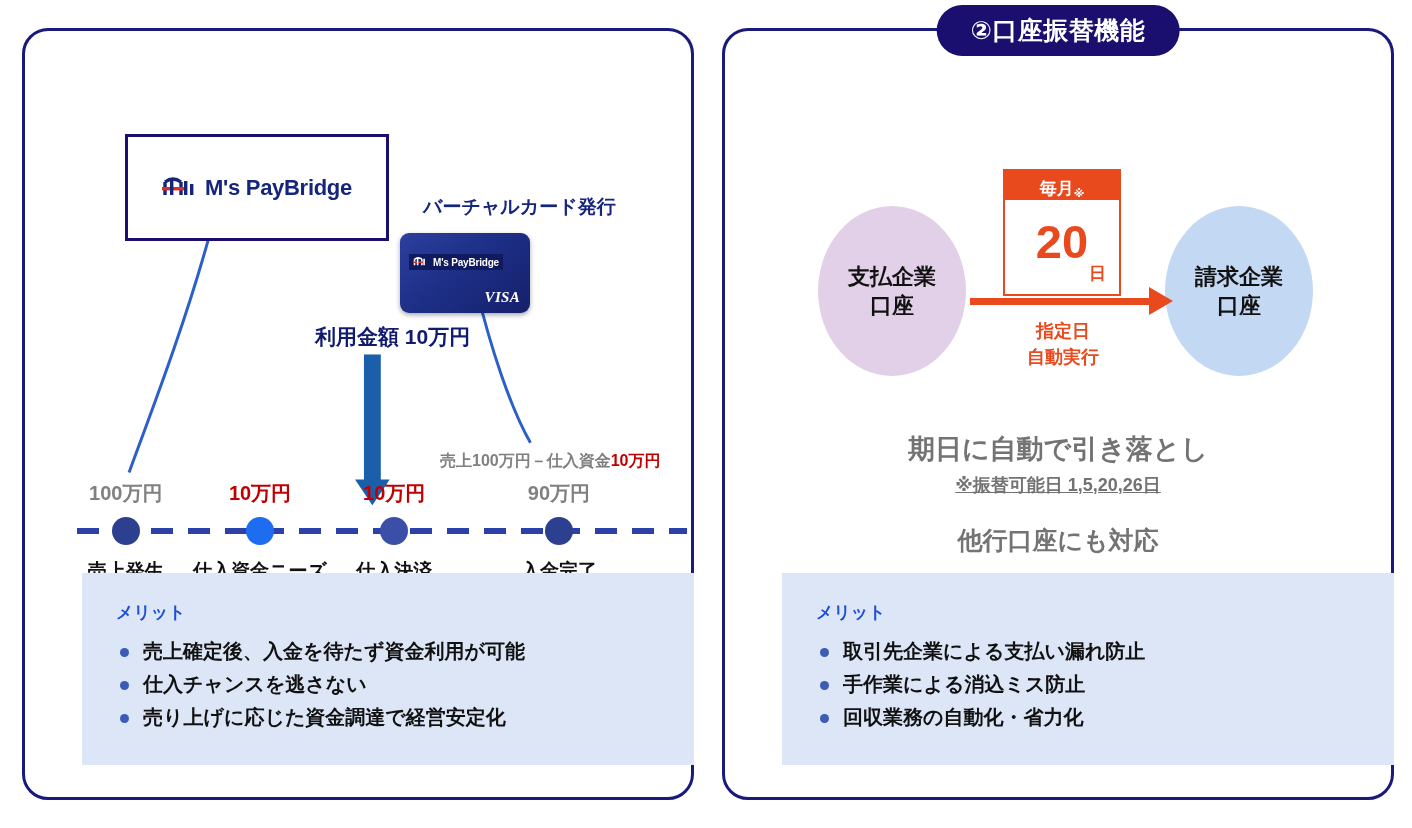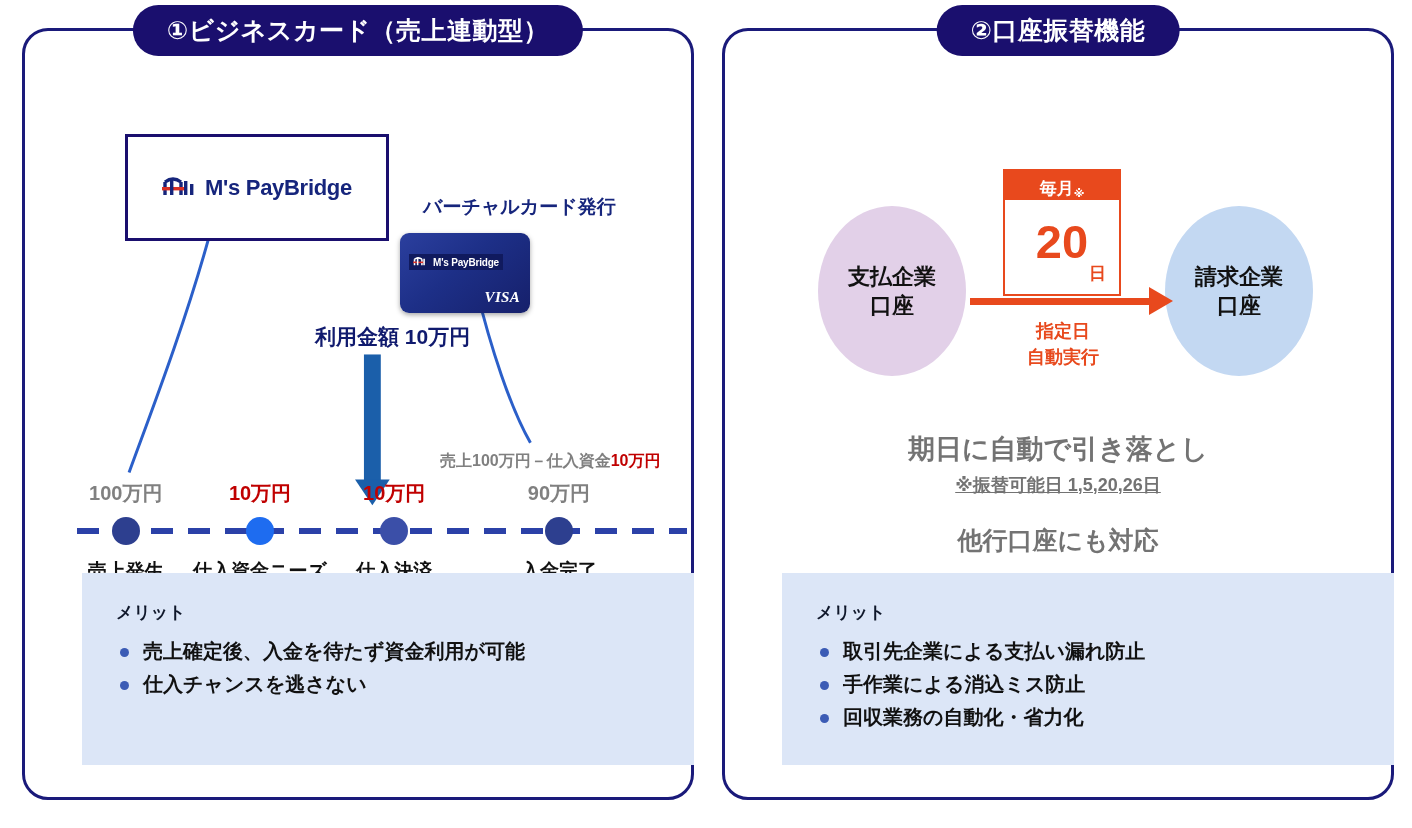--- a/index.html
+++ b/index.html
@@ -76,21 +76,21 @@
     color:#111;font-size:19px;font-weight:bold;white-space:nowrap;
   }
   .gray{color:#808080;}
   .red{color:#c00000;}
 
   .merit-box{
     position:absolute;left:57px;bottom:32px;width:612px;height:192px;
     background:#dce6f7;box-sizing:border-box;padding:28px 34px;
   }
   #panel-right .merit-box{left:57px;}
-  .merit-title{color:#0f172a;font-size:17px;font-weight:bold;margin-bottom:11px;}
+  .merit-title{color:#1d4ed8;font-size:17px;font-weight:bold;margin-bottom:11px;}
   .merit-list{list-style:none;margin:0;padding:0;}
   .merit-list li{
     position:relative;padding-left:27px;color:#111;
     font-size:20px;font-weight:bold;line-height:1.65;
   }
   .merit-list li::before{
     content:"";position:absolute;left:4px;top:13px;
     width:9px;height:9px;border-radius:50%;background:#3b5bb5;
   }
 
@@ -137,21 +137,20 @@
   }
   #auto-debit-headline{top:400px;font-size:27px;}
   #auto-debit-note{top:442px;font-size:18px;text-decoration:underline;}
   #other-bank-headline{top:493px;font-size:25px;}
 </style>
 </head>
 <body>
 
 <div class="panel" id="panel-left">
 
-  <div class="panel-title">①ビジネスカード（売上連動型）</div>
 
   <svg class="svg-layer" viewBox="0 0 672 772" preserveAspectRatio="none">
     <path d="M 185 210 C 160 300 125 390 105 445" stroke="#2b5fc9" stroke-width="3" fill="none"></path>
     <path d="M 455 258 C 470 320 490 380 510 415" stroke="#2b5fc9" stroke-width="3" fill="none"></path>
 
     <g>
       <rect x="342" y="326" width="17" height="130" fill="#1b5faa"></rect>
       <polygon points="333,452 368,452 350.5,478" fill="#1b5faa"></polygon>
     </g>
   </svg>
@@ -202,20 +201,21 @@
       <div class="tl-node" style="left: 79%; background: rgb(45, 63, 143);"></div>
       <div class="tl-amount gray" style="left: 79%;">90万円</div>
       <div class="tl-name" style="left: 79%;">入金完了</div>
     </div>
 
   <div class="merit-box">
     <div class="merit-title">メリット</div>
     <ul class="merit-list" id="merit-list-left">
         <li>売上確定後、入金を待たず資金利用が可能</li>
         <li>仕入チャンスを逃さない</li>
+        <li>売り上げに応じた資金調達で経営安定化</li>
       </ul>
   </div>
 </div>
 
 <div class="panel" id="panel-right">
 
   <div class="panel-title">②口座振替機能</div>
 
   <div class="ellipse" id="ellipse-payer">
     <span>支払企業</span>

